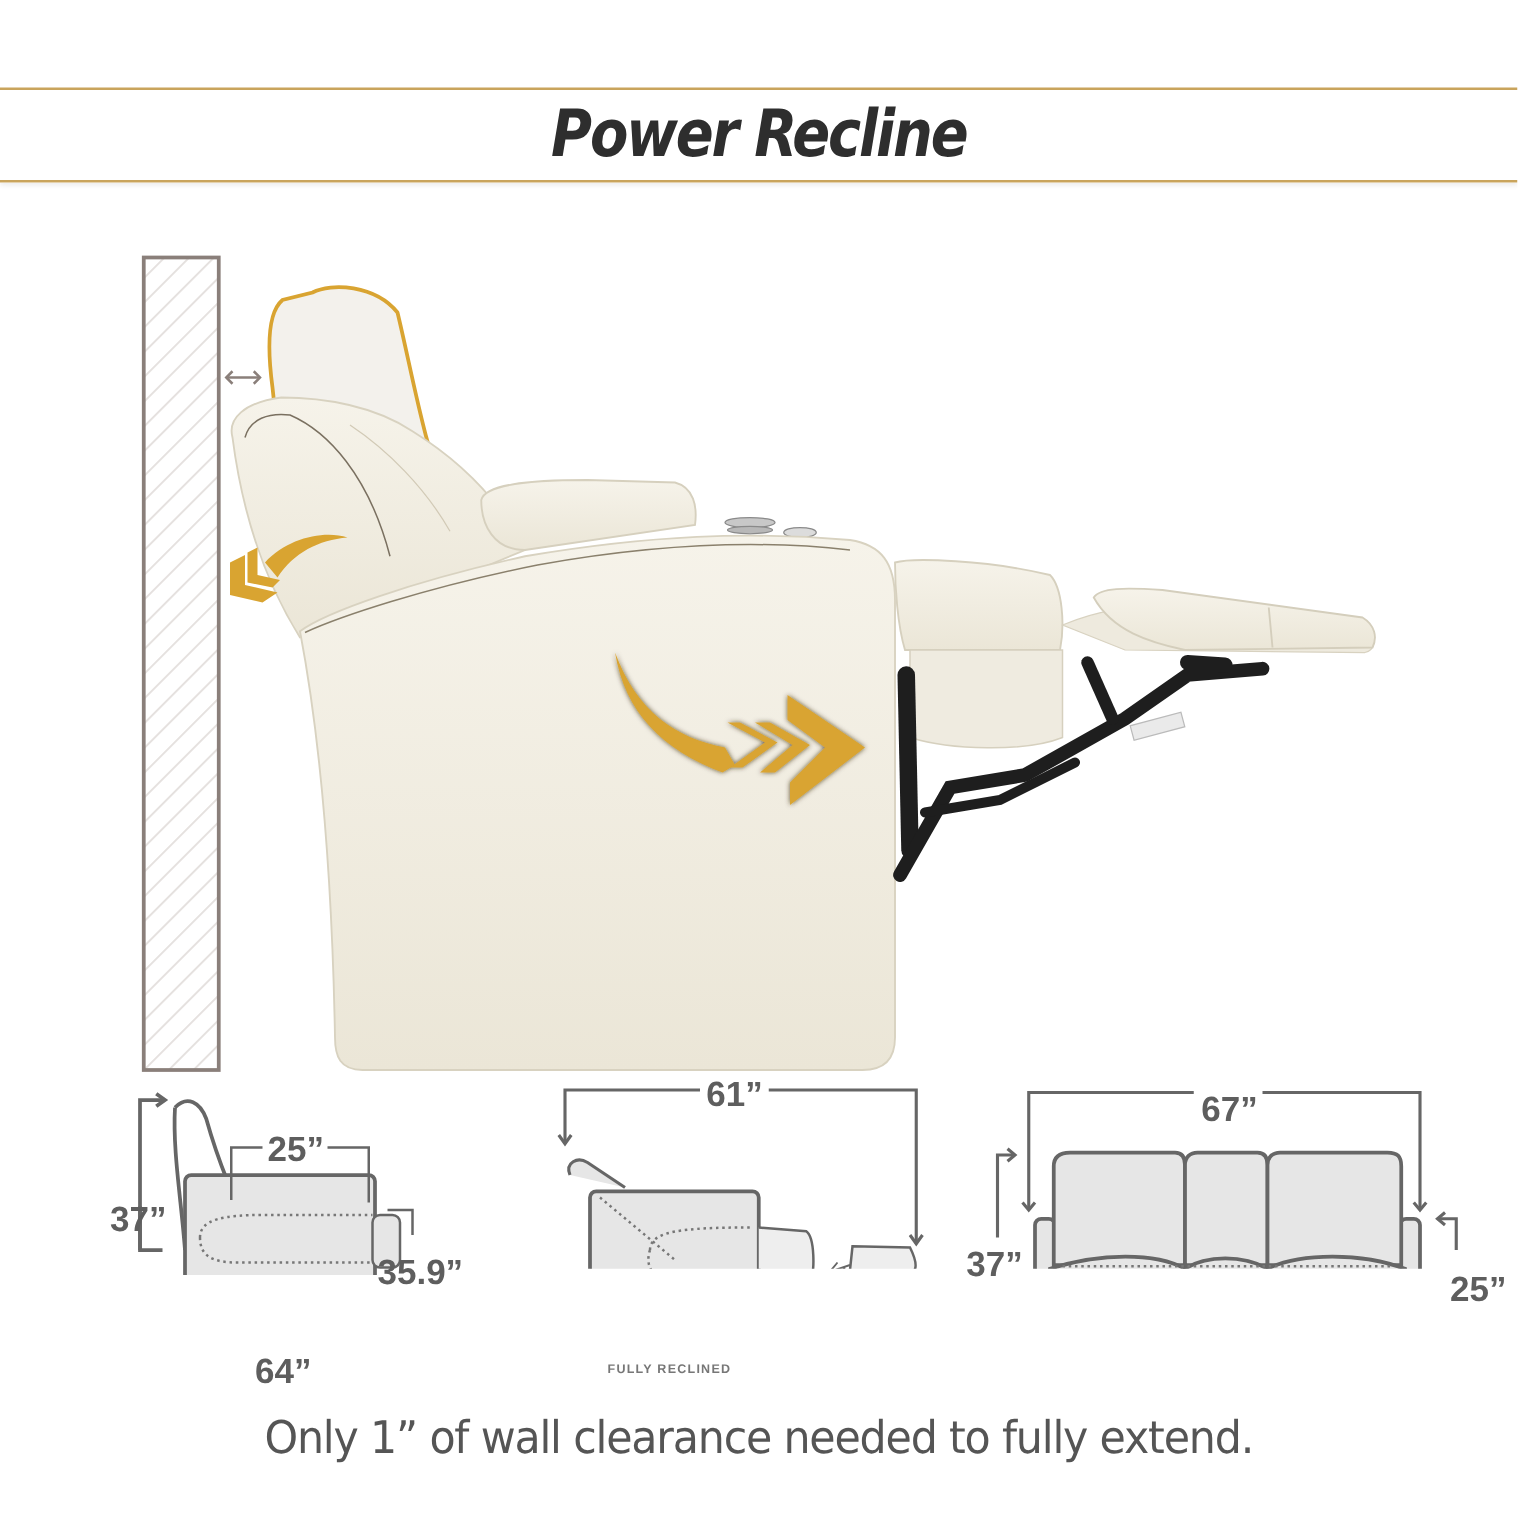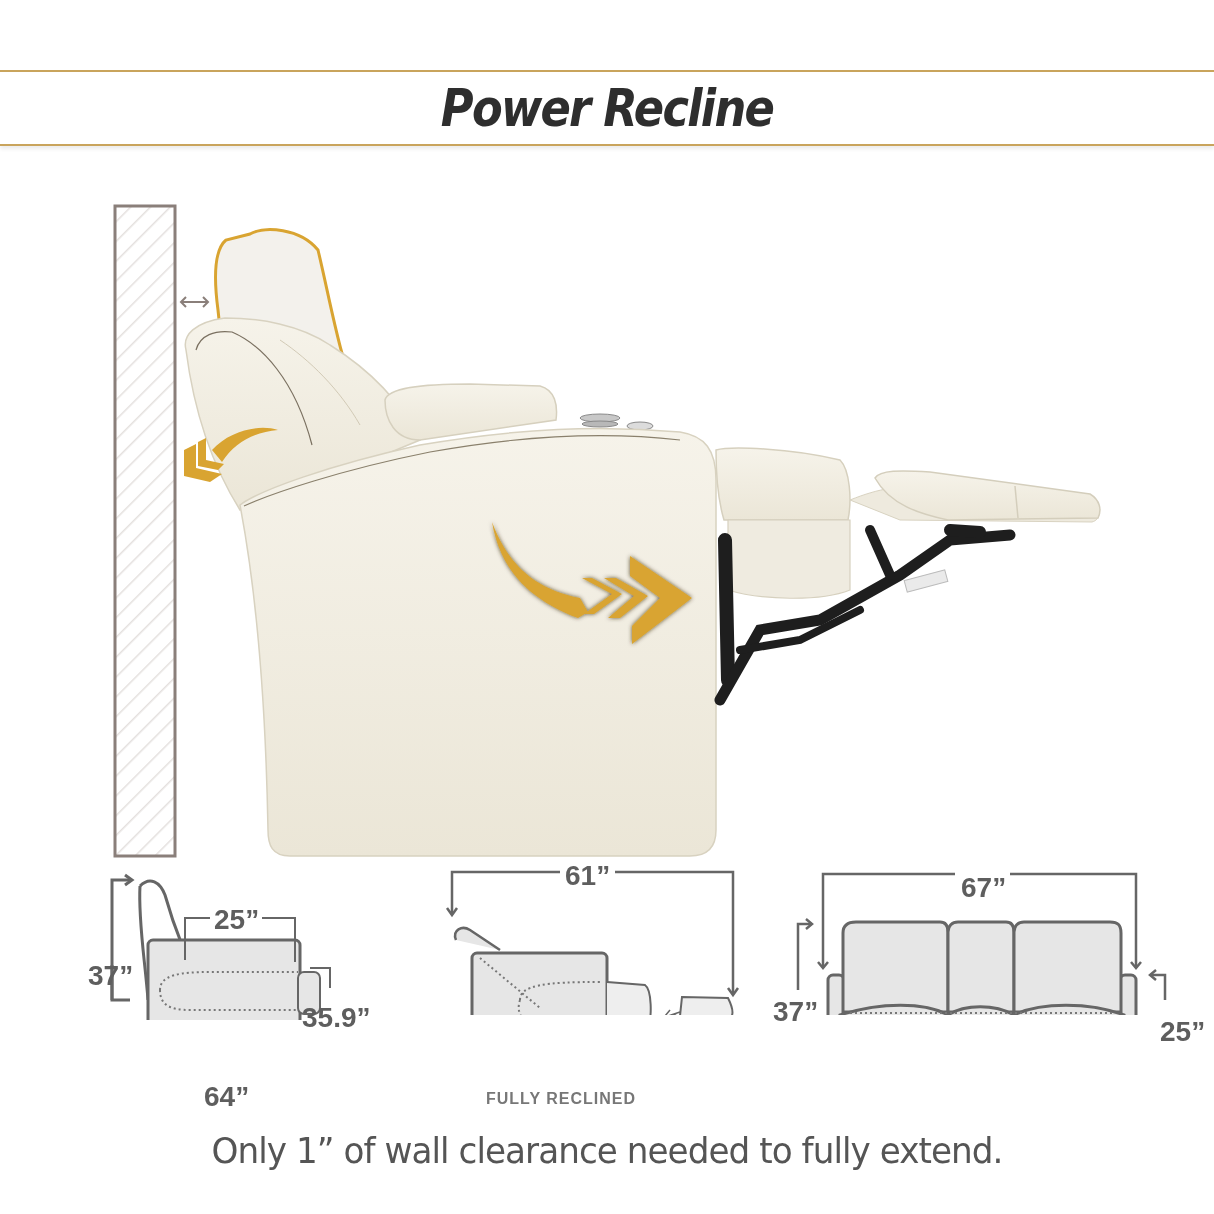--- a/index.html
+++ b/index.html
@@ -6,21 +6,21 @@
     html, body { width:1214px; height:1214px; background:#ffffff; overflow:hidden; }
     body { position:relative; font-family:"Liberation Sans", sans-serif; }
 
     .title-band { position:absolute; left:0; top:70px; width:1214px; height:76px; border-top:2px solid #c9a45c; border-bottom:2px solid #c9a45c; box-shadow:0 3px 4px rgba(0,0,0,0.08); }
     .title { position:absolute; left:0; top:72px; width:1214px; height:72px; text-align:center; font-family:"DejaVu Sans", sans-serif; font-style:italic; font-weight:bold; font-size:52px; line-height:72px; color:#2e2e2e; letter-spacing:-2px; transform:scaleX(0.86); }
 
     .hero { position:absolute; left:0; top:180px; width:1214px; height:700px; }
     .hero svg { position:absolute; left:0; top:0; }
 
     .dim { position:absolute; font-family:"Liberation Sans", sans-serif; font-weight:bold; color:#5e5e5e; font-size:28px; line-height:24px; }
-    .dim-small { position:absolute; font-family:"Liberation Sans", sans-serif; font-weight:bold; color:#777; font-size:16px; letter-spacing:1px; }
+    .dim-small { position:absolute; font-family:"Liberation Sans", sans-serif; font-weight:bold; color:#777; font-size:10px; letter-spacing:1px; }
 
     .footer { position:absolute; left:0; top:1130px; width:1214px; text-align:center; font-family:"DejaVu Sans", sans-serif; font-weight:normal; font-size:36px; color:#555; letter-spacing:-1px; transform:scaleX(0.95); }
   </style>
 </head>
 <body>
 
 <div class="title-band"></div>
 <div class="title">Power Recline</div>
 
 <div class="hero">

